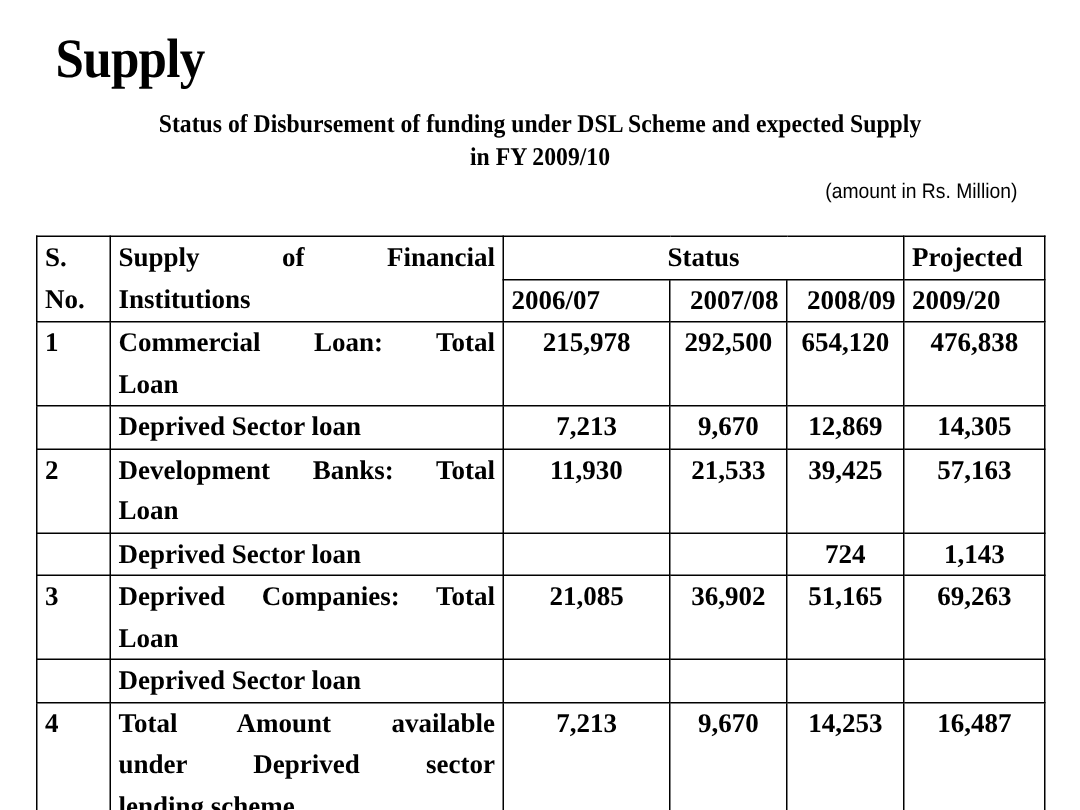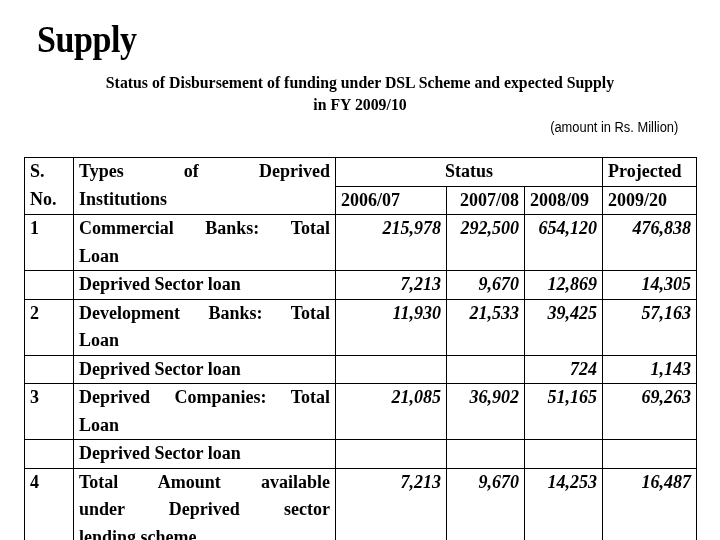--- a/index.html
+++ b/index.html
@@ -6,23 +6,23 @@
     body { width:720px; height:540px; position:relative; overflow:hidden; font-family:"Liberation Serif", "DejaVu Serif", serif; color:#000; }
     .title { position:absolute; left:37px; top:18px; font-size:37px; font-weight:bold; letter-spacing:-0.5px; transform:scaleX(0.92); transform-origin:left top; }
     .subtitle { position:absolute; left:0; top:72px; width:720px; text-align:center; font-size:17px; font-weight:bold; line-height:22px; transform:scaleX(0.93); transform-origin:center top; }
     .unit-note { position:absolute; right:42px; top:119px; font-family:"Liberation Sans", "DejaVu Sans", sans-serif; font-size:14px; transform:scaleX(0.92); transform-origin:right top; }
     table.grid { position:absolute; left:24px; top:157px; border-collapse:collapse; table-layout:fixed; font-size:18px; font-weight:bold; }
     table.grid td { border:1.5px solid #000; padding:0 5px; vertical-align:top; line-height:27.5px; overflow:hidden; }
     .c0 { width:38px; }
     .c1 { width:251px; text-align:justify; text-align-last:left; }
     .c2 { width:100px; }
     .c3 { width:67px;text-align:right; }
-    .c4 { width:67px; }
+    .c4 { width:67px;text-align:right; }
     .c5 { width:83px; }
-    .num { text-align:right;font-style:italic; }
+    .num { text-align:center; }
     .hdr-center { text-align:center; }
     .just { text-align:justify; text-align-last:justify; }
     .h1 { height:27px; }
     .h2 { height:55px; }
     .h3 { height:82px; }
   </style>
 </head>
 <body>
 
 <div class="title">Supply</div>
@@ -33,37 +33,37 @@
 <div class="unit-note">(amount in Rs. Million)</div>
 
 <table class="grid">
   <tbody>
       <tr class="h1">
     <td class="c0" rowspan="2">
       <div>S.</div>
       <div>No.</div>
     </td>
     <td class="c1" rowspan="2">
-      <div class="just">Types of Deprived</div>
+      <div class="just">Supply of Financial</div>
       <div>Institutions</div>
     </td>
     <td colspan="3" class="hdr-center">Status</td>
     <td class="c5" style="text-align:left">Projected</td>
   </tr>
   <tr class="h1">
     <td class="c2">2006/07</td>
     <td class="c3">2007/08</td>
     <td class="c4">2008/09</td>
     <td class="c5">2009/20</td>
   </tr>
 
   <tr class="h2">
     <td class="c0">1</td>
     <td class="c1">
-      <div class="just">Commercial Banks: Total</div>
+      <div class="just">Commercial Loan: Total</div>
       <div>Loan</div>
     </td>
     <td class="num">215,978</td>
     <td class="num">292,500</td>
     <td class="num">654,120</td>
     <td class="num">476,838</td>
   </tr>
   <tr class="h1">
     <td class="c0"></td>
     <td class="c1">Deprived Sector loan</td>

